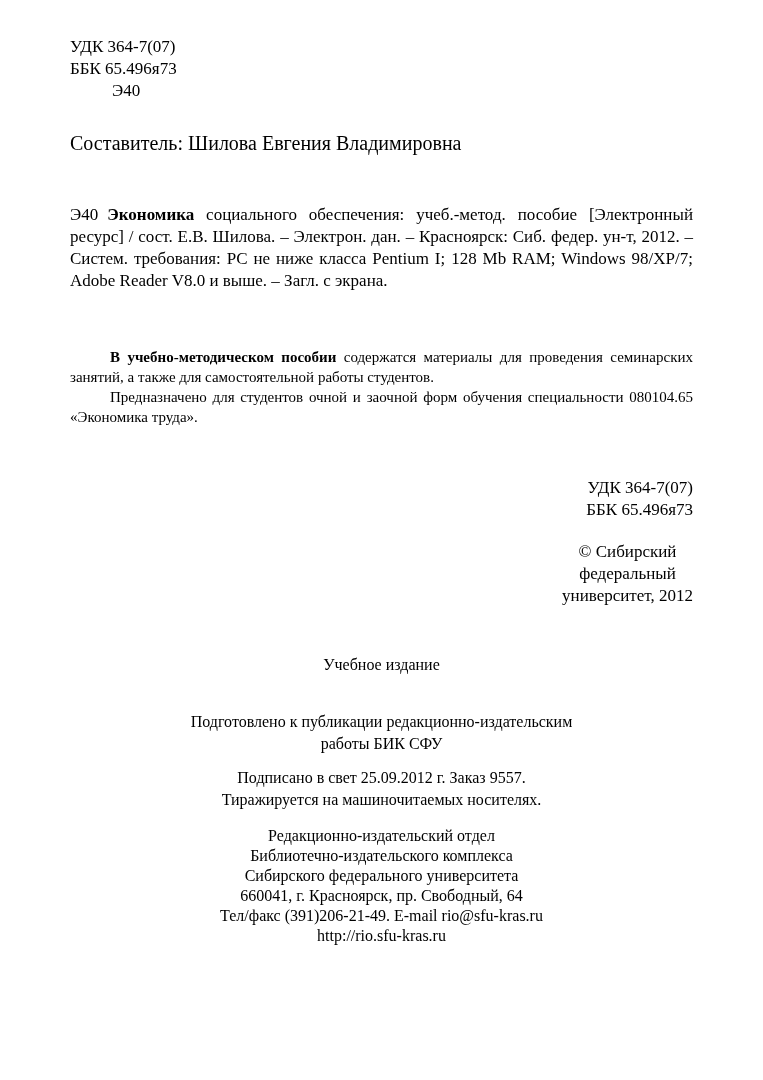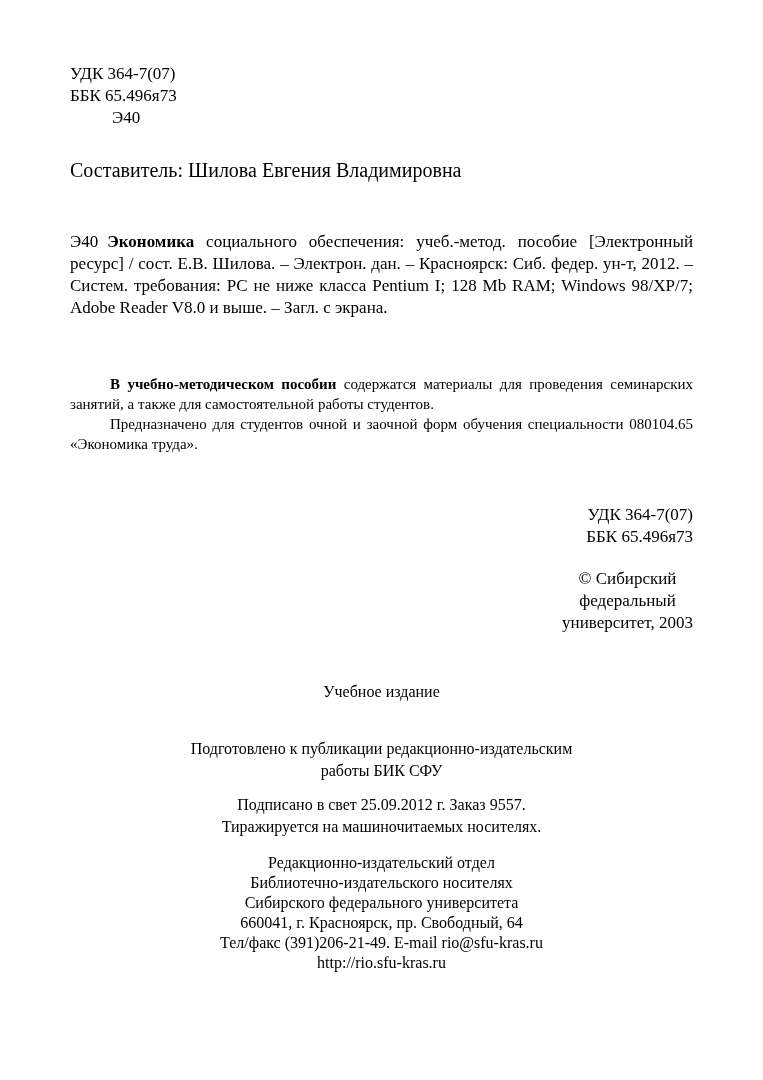--- a/index.html
+++ b/index.html
@@ -8,21 +8,21 @@
     width: 763px;
     height: 1080px;
     font-family: "Liberation Serif", "DejaVu Serif", serif;
     color: #000000;
     position: relative;
     overflow: hidden;
   }
   .page {
     width: 763px;
     height: 1080px;
-    padding: 63px 70px 0 70px;
+    padding: 36px 70px 0 70px;
   }
   .head-codes {
     font-size: 17px;
     line-height: 22px;
   }
   .head-codes .sign-code {
     padding-left: 42px;
   }
   .compiler {
     margin-top: 30px;
@@ -112,38 +112,38 @@
 
   <div class="right-codes">
     <div>УДК 364-7(07)</div>
     <div>ББК 65.496я73</div>
   </div>
 
   <div class="copyright-wrap">
     <div class="copyright">
       <div>© Сибирский</div>
       <div>федеральный</div>
-      <div>университет, 2003</div>
+      <div>университет, 2012</div>
     </div>
   </div>
 
   <div class="edition">Учебное издание</div>
 
   <div class="prepared">
     <div>Подготовлено к публикации редакционно-издательским</div>
     <div>работы БИК СФУ</div>
   </div>
 
   <div class="signed">
     <div>Подписано в свет 25.09.2012 г. Заказ 9557.</div>
     <div>Тиражируется на машиночитаемых носителях.</div>
   </div>
 
   <div class="publisher">
     <div>Редакционно-издательский отдел</div>
-    <div>Библиотечно-издательского носителях</div>
+    <div>Библиотечно-издательского комплекса</div>
     <div>Сибирского федерального университета</div>
     <div>660041, г. Красноярск, пр. Свободный, 64</div>
     <div>Тел/факс (391)206-21-49. E-mail rio@sfu-kras.ru</div>
     <div>http://rio.sfu-kras.ru</div>
   </div>
 
 </div>
 
 </body></html>

